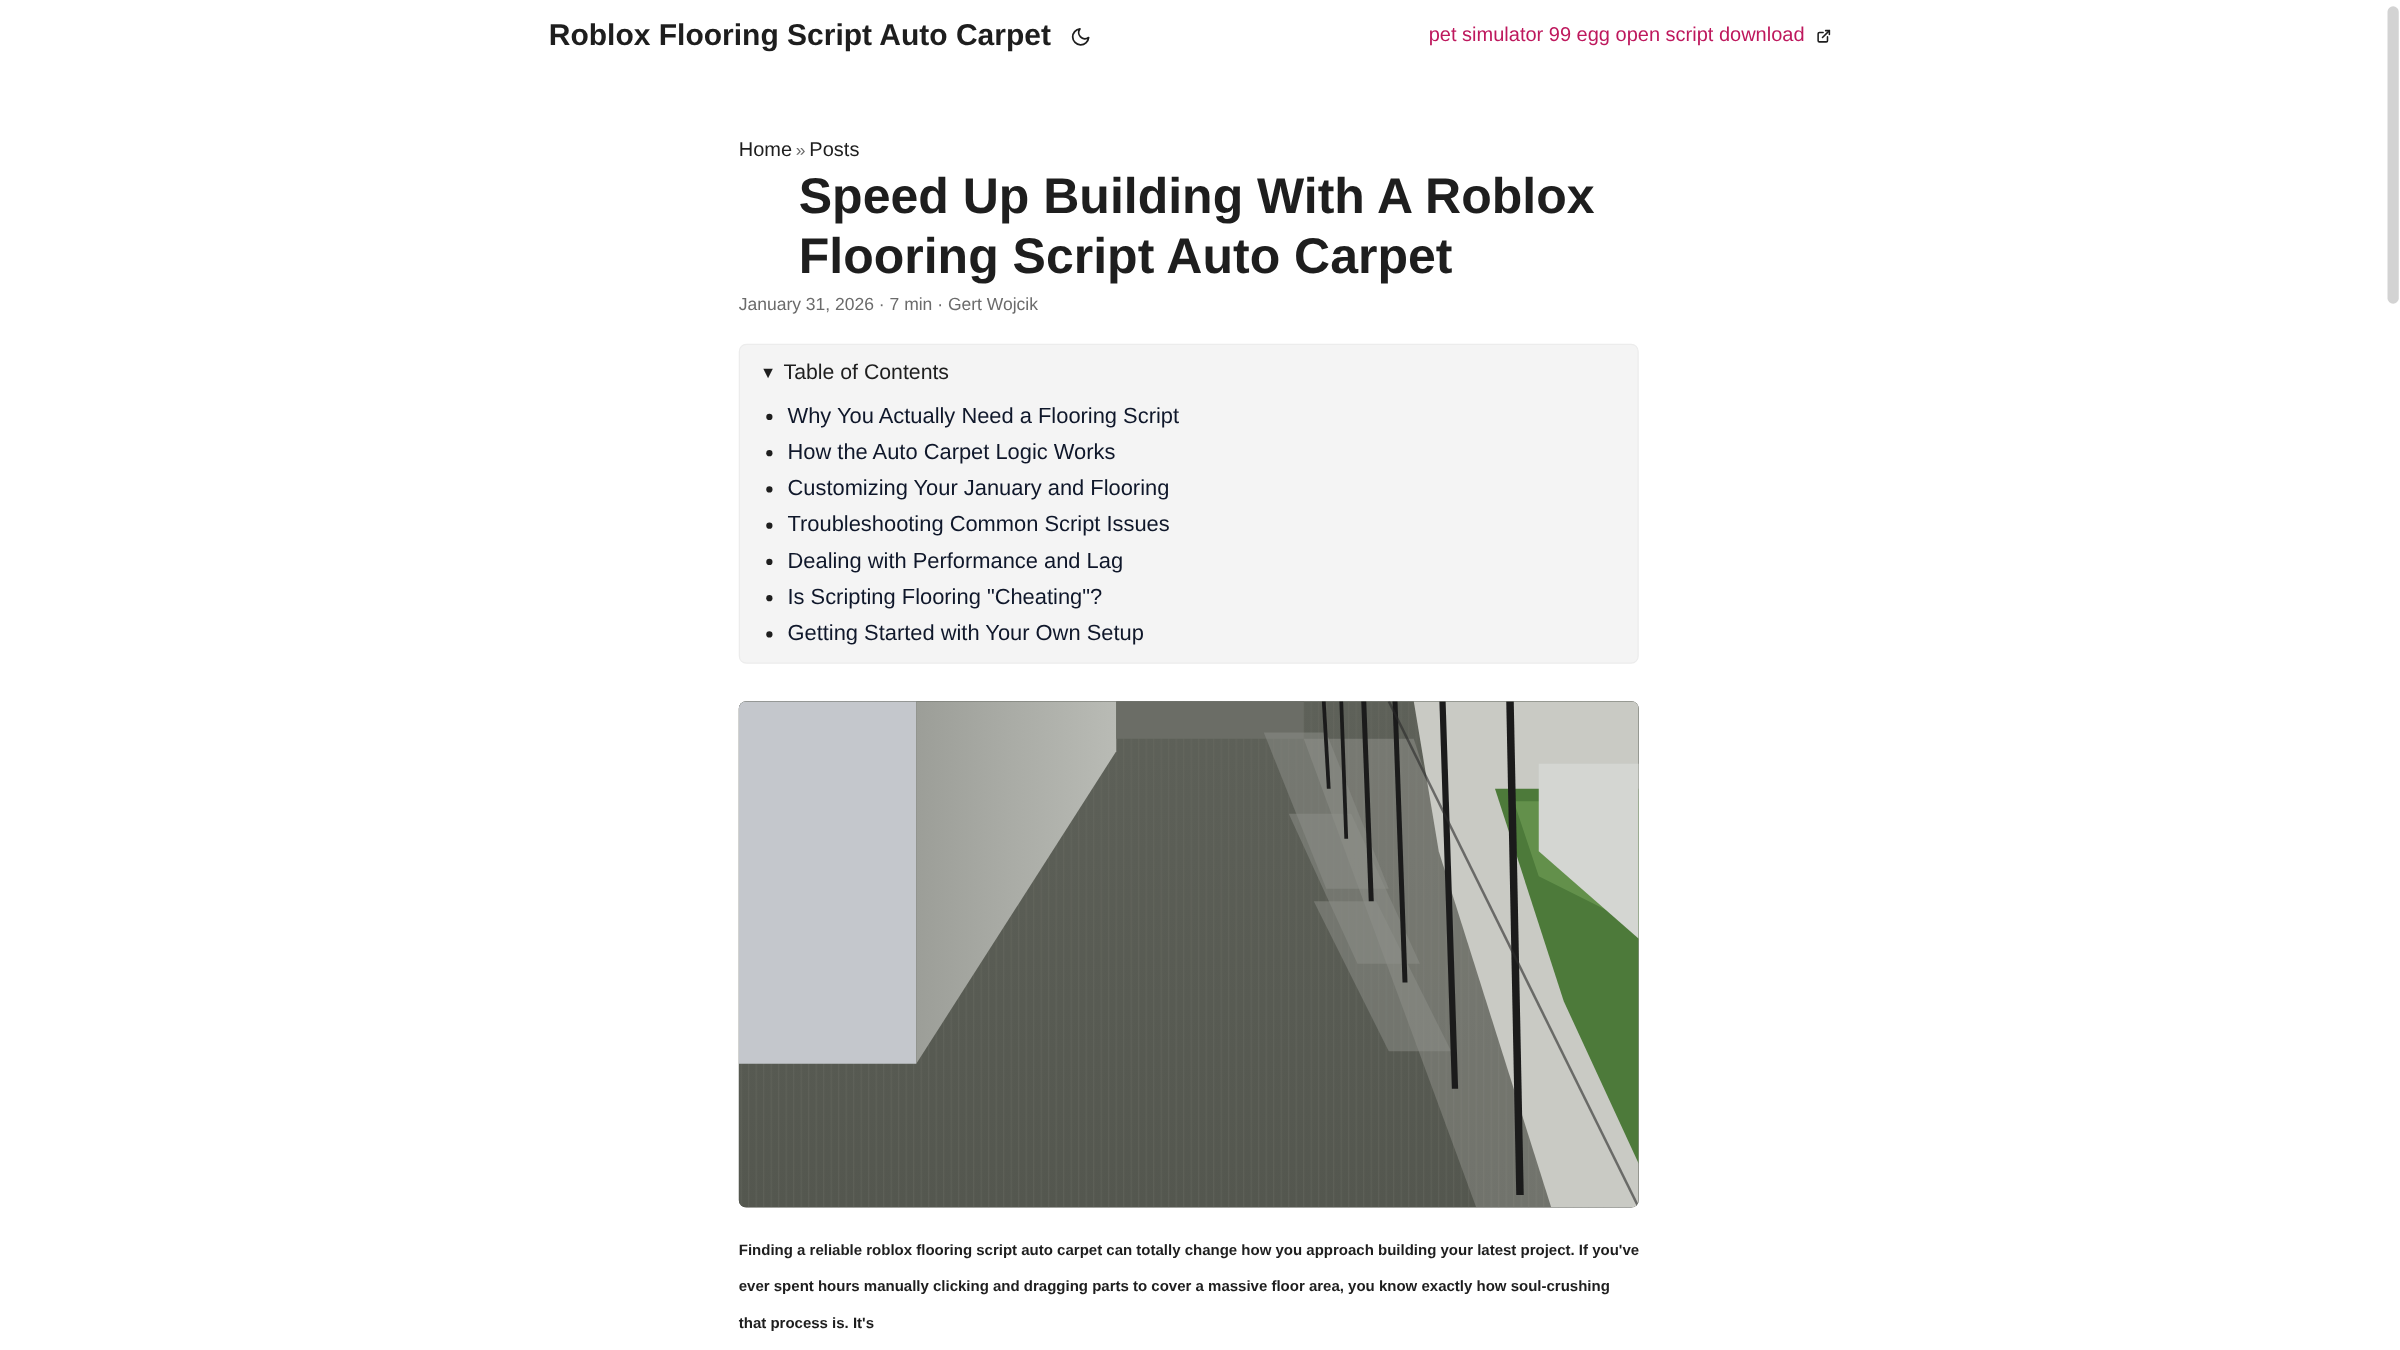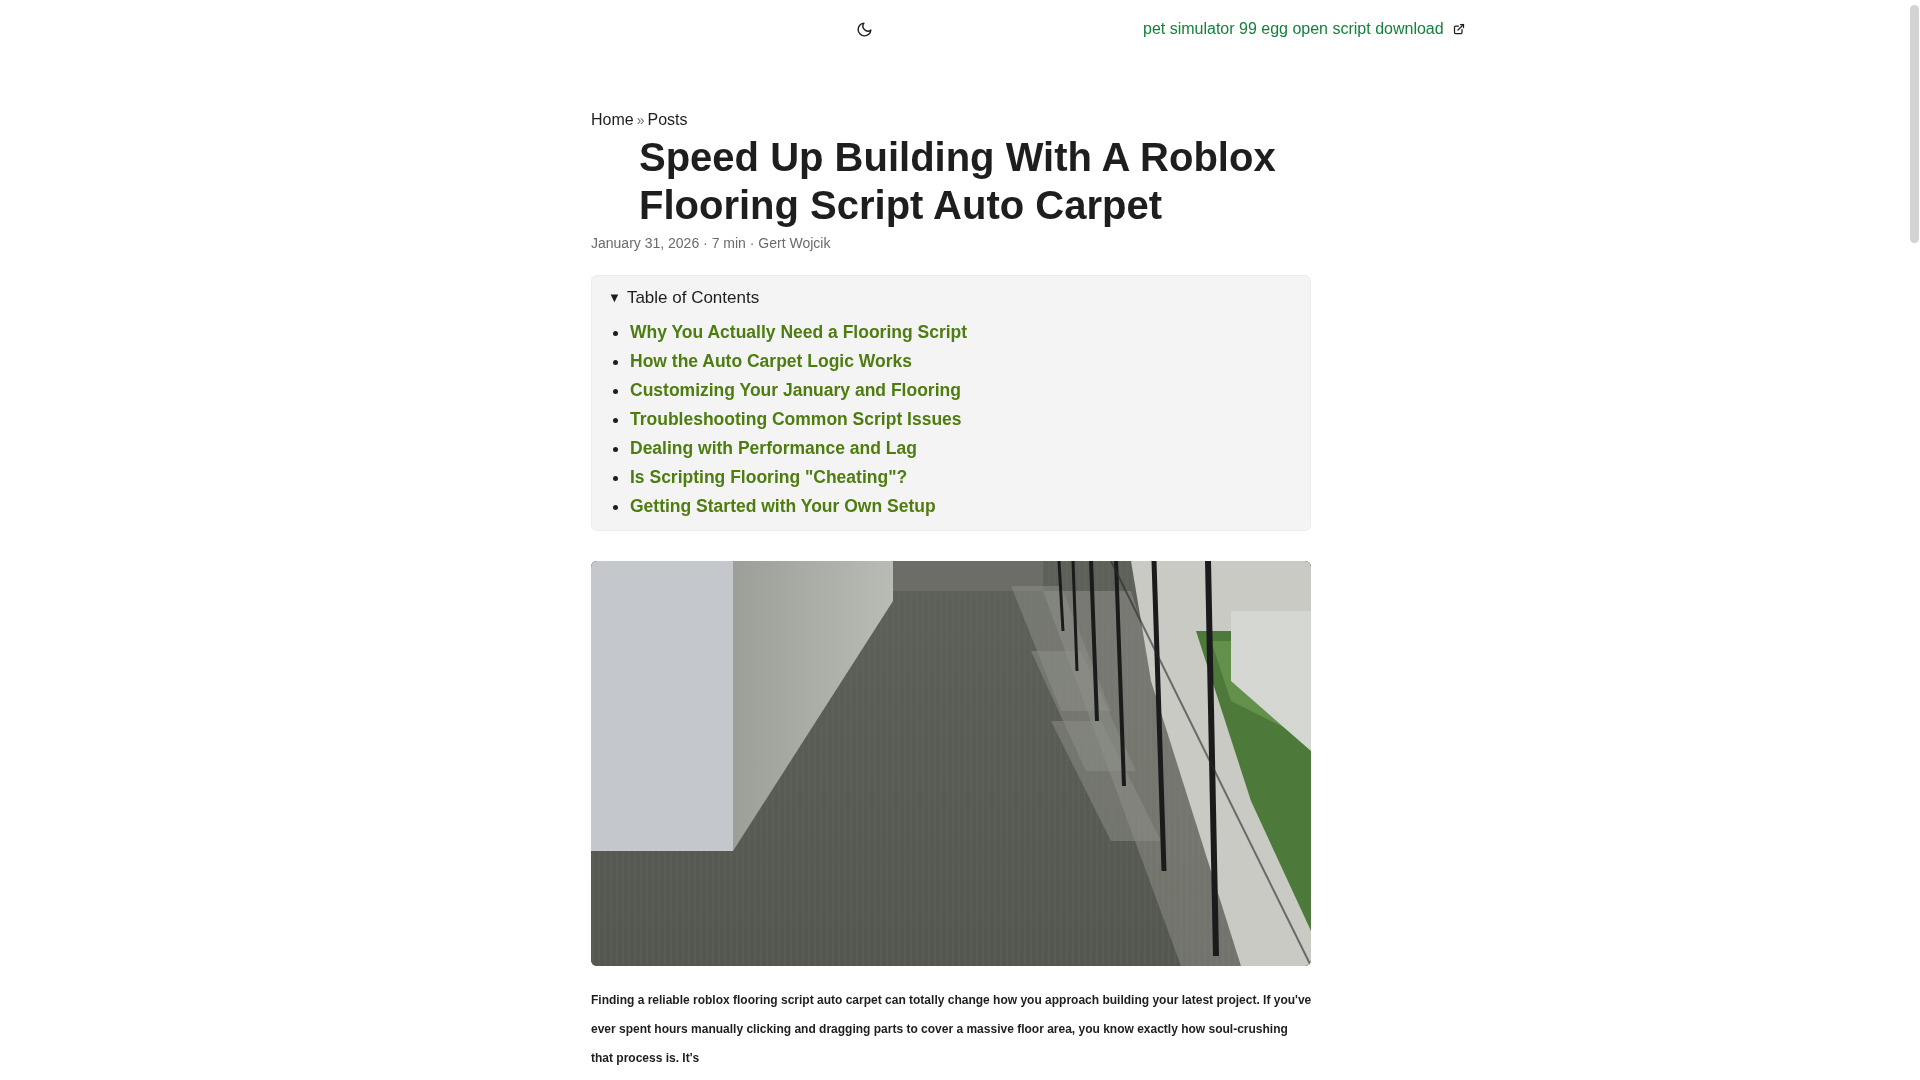--- a/index.html
+++ b/index.html
@@ -20,21 +20,21 @@
       font-size: 24px; font-weight: 700; color: #1e1e1e;
       text-decoration: none; letter-spacing: 0px; line-height: 30px;
       white-space: nowrap;
     }
     .theme-toggle {
       position: absolute; left: 854px; top: 18px; width: 20px; height: 22px;
       display: flex; align-items: center; justify-content: center; cursor: pointer;
     }
     .nav-link {
       position: absolute; left: 1143px; top: 19px;
-      font-size: 16px; color: #15803d; text-decoration: none;
+      font-size: 16px; color: #be185d; text-decoration: none;
       line-height: 20px; white-space: nowrap; display: flex; align-items: center;
     }
     .nav-link .ext { margin-left: 9px; display: inline-flex; }
 
     
     .main { position: absolute; left: 591px; top: 0; width: 720px; }
     .breadcrumb {
       position: absolute; top: 109px; left: 0;
       font-size: 16px; color: #1e1e1e; line-height: 22px; white-space: nowrap;
     }
@@ -63,21 +63,21 @@
       position: absolute; left: 38px; top: 42px; list-style: none;
     }
     .toc-list li {
       position: relative; font-size: 17.5px; line-height: 29px; height: 29px;
       white-space: nowrap;
     }
     .toc-list li::before {
       content: ""; position: absolute; left: -17px; top: 13px;
       width: 5px; height: 5px; border-radius: 50%; background: #1e1e1e;
     }
-    .toc-list a { color: #4d7c0f; text-decoration: none; font-weight: bold; }
+    .toc-list a { color: #0f172a; text-decoration: none; }
 
     .cover {
       position: absolute; top: 561px; left: 0; width: 720px; height: 405px;
       border-radius: 6px; overflow: hidden; background: #5a5d55;
     }
     .cover svg { display: block; }
 
     .intro {
       position: absolute; top: 986px; left: 0; width: 722px;
       font-size: 12px; line-height: 29px; color: #1e1e1e; font-weight: bold;
@@ -91,20 +91,21 @@
       position: absolute; left: 4px; top: 5px; width: 9px; height: 238px;
       background: #d3d3d3; border-radius: 5px;
     }
   </style>
 </head>
 <body>
 
 <div class="page">
 
   <header class="header">
+    <a class="logo">Roblox Flooring Script Auto Carpet</a>
     <span class="theme-toggle">
       <svg width="17" height="17" viewBox="0 0 24 24" fill="none" stroke="#1e1e1e" stroke-width="2" stroke-linecap="round" stroke-linejoin="round">
         <path d="M21 12.79A9 9 0 1 1 11.21 3 7 7 0 0 0 21 12.79z"></path>
       </svg>
     </span>
     <a class="nav-link">
       <span>pet simulator 99 egg open script download</span>
       <span class="ext">
         <svg width="12" height="12" viewBox="0 0 24 24" fill="none" stroke="#1e1e1e" stroke-width="2.5" stroke-linecap="round" stroke-linejoin="round">
           <path d="M18 13v6a2 2 0 0 1-2 2H5a2 2 0 0 1-2-2V8a2 2 0 0 1 2-2h6"></path>

